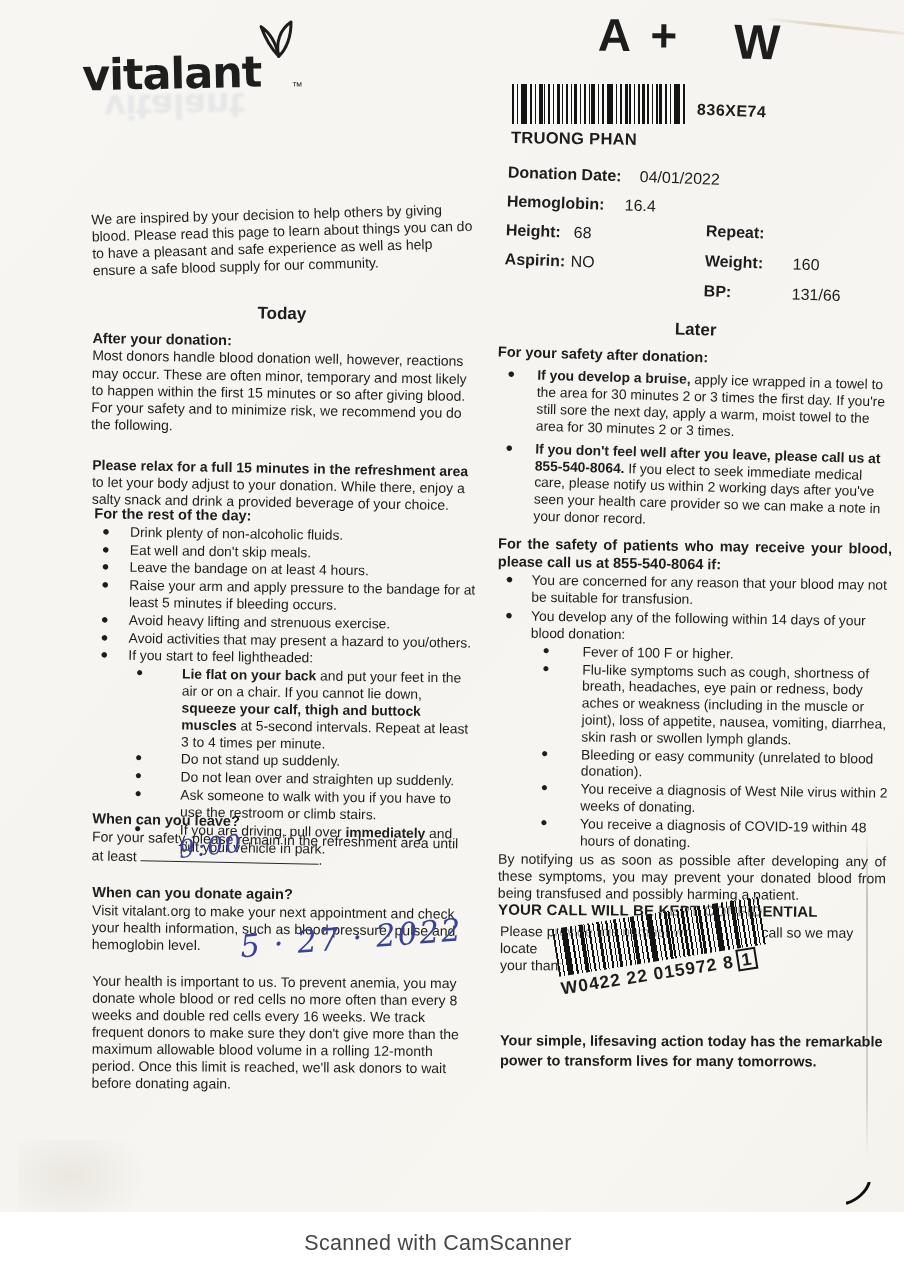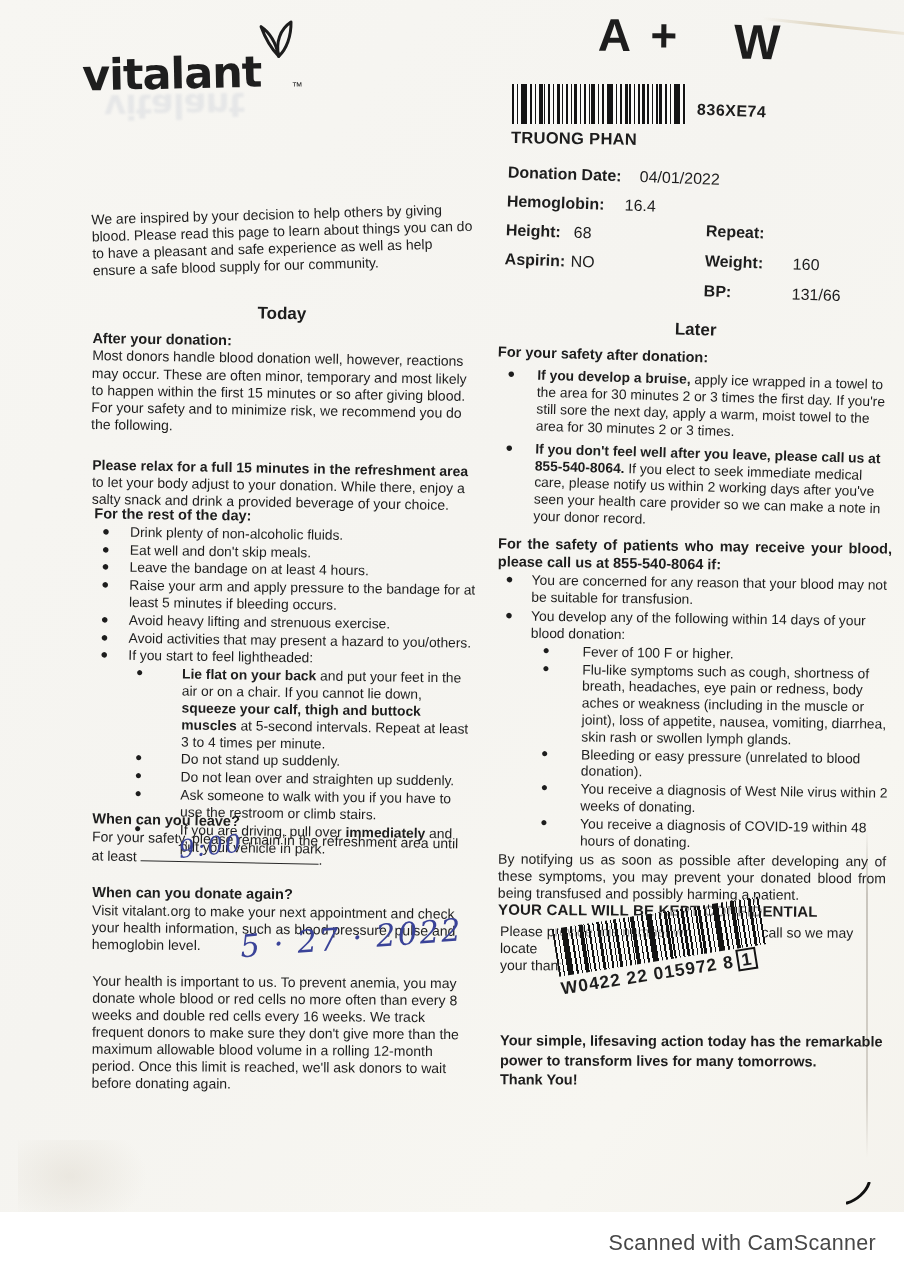--- a/index.html
+++ b/index.html
@@ -16,21 +16,21 @@
   .blk{position:absolute;line-height:1.22;font-size:14px;}
   .center{text-align:center;}
   .just{text-align:justify;}
 
   
   .fold-top{position:absolute;left:762px;top:26px;width:170px;height:3px;background:linear-gradient(90deg,rgba(216,206,186,0),#ddd3bd 35%,#e6ddc9 70%,rgba(230,221,201,0));transform:rotate(6deg);}
   .edge-right{position:absolute;left:866px;top:828px;width:2px;height:330px;background:linear-gradient(180deg,rgba(190,186,178,0),#c9c5bd 20%,#d4d0c8 80%,rgba(212,208,200,0));}
   .crease{position:absolute;left:18px;top:1140px;width:130px;height:90px;background:radial-gradient(ellipse at 40% 40%,rgba(225,220,210,.55),rgba(225,220,210,0) 70%);}
   .corner-mark{position:absolute;left:846px;top:1182px;}
   .wm-strip{position:absolute;left:0;top:1212px;width:904px;height:68px;background:#ffffff;}
-  .watermark{position:absolute;left:0;top:1231px;width:876px;text-align:right;font-size:21.5px;color:#474747;letter-spacing:.3px;}
+  .watermark{position:absolute;left:0;top:1231px;width:876px;text-align:center;font-size:21.5px;color:#474747;letter-spacing:.3px;}
 
   
   .logo{position:absolute;left:82px;top:44px;transform:rotate(-1.2deg);white-space:nowrap;}
   .logo-text{font-family:"DejaVu Sans", sans-serif;font-weight:bold;font-size:43px;letter-spacing:-1px;color:#1e1e1e;}
   .leaf{position:relative;top:-22px;left:-6px;display:inline-block;}
   .tm{font-size:11px;color:#1e1e1e;position:relative;top:4px;left:-10px;}
   .ghost{position:absolute;left:104px;top:86px;transform:scaleY(-1) rotate(1deg);
     font-family:"DejaVu Sans", sans-serif;font-weight:bold;font-size:34px;letter-spacing:-1px;
     color:#5d6e96;opacity:.10;filter:blur(1px);}
 
@@ -176,37 +176,36 @@
     <div class="li"><span class="dot">●</span><span class="b">If you develop a bruise,</span><span> apply ice wrapped in a towel to the area for 30 minutes 2 or 3 times the first day. If you're still sore the next day, apply a warm, moist towel to the area for 30 minutes 2 or 3 times.</span></div>
     <div class="li"><span class="dot">●</span><span class="b">If you don't feel well after you leave, please call us at 855-540-8064.</span><span> If you elect to seek immediate medical care, please notify us within 2 working days after you've seen your health care provider so we can make a note in your donor record.</span></div>
   </div>
 
   <div class="blk patients-sec">
     <div class="h just">For the safety of patients who may receive your blood, please call us at 855-540-8064 if:</div>
     <div class="li"><span class="dot">●</span><span>You are concerned for any reason that your blood may not be suitable for transfusion.</span></div>
     <div class="li"><span class="dot">●</span><span>You develop any of the following within 14 days of your blood donation:</span></div>
     <div class="li2"><span class="dot">●</span><span>Fever of 100 F or higher.</span></div>
     <div class="li2"><span class="dot">●</span><span>Flu-like symptoms such as cough, shortness of breath, headaches, eye pain or redness, body aches or weakness (including in the muscle or joint), loss of appetite, nausea, vomiting, diarrhea, skin rash or swollen lymph glands.</span></div>
-    <div class="li2"><span class="dot">●</span><span>Bleeding or easy pressure (unrelated to blood donation).</span></div>
+    <div class="li2"><span class="dot">●</span><span>Bleeding or easy community (unrelated to blood donation).</span></div>
     <div class="li2"><span class="dot">●</span><span>You receive a diagnosis of West Nile virus within 2 weeks of donating.</span></div>
     <div class="li2"><span class="dot">●</span><span>You receive a diagnosis of COVID-19 within 48 hours of donating.</span></div>
   </div>
 
   <p class="blk notify-sec just">By notifying us as soon as possible after developing any of these symptoms, you may prevent your donated blood from being transfused and possibly harming a patient.</p>
   <div class="blk confidential">YOUR CALL WILL BE KEPT CONFIDENTIAL</div>
   <div class="blk provide-sec">
     <span>Please provide this number wh</span><span class="gap"></span><span>call so we may locate</span><br>
     <span>your than:</span>
   </div>
   <div class="barcode2">
     <div class="bars"></div>
     <div class="bc2-label"><span>W0422 22 015972 8</span><span class="boxed">1</span></div>
   </div>
 
   <div class="blk closing">
     <div>Your simple, lifesaving action today has the remarkable power to transform lives for many tomorrows.</div>
-    <div>Thank You!</div>
   </div>
 
   <div class="wm-strip"></div>
   <div class="watermark">Scanned with CamScanner</div>
 
 </div>
 
 </body></html>

